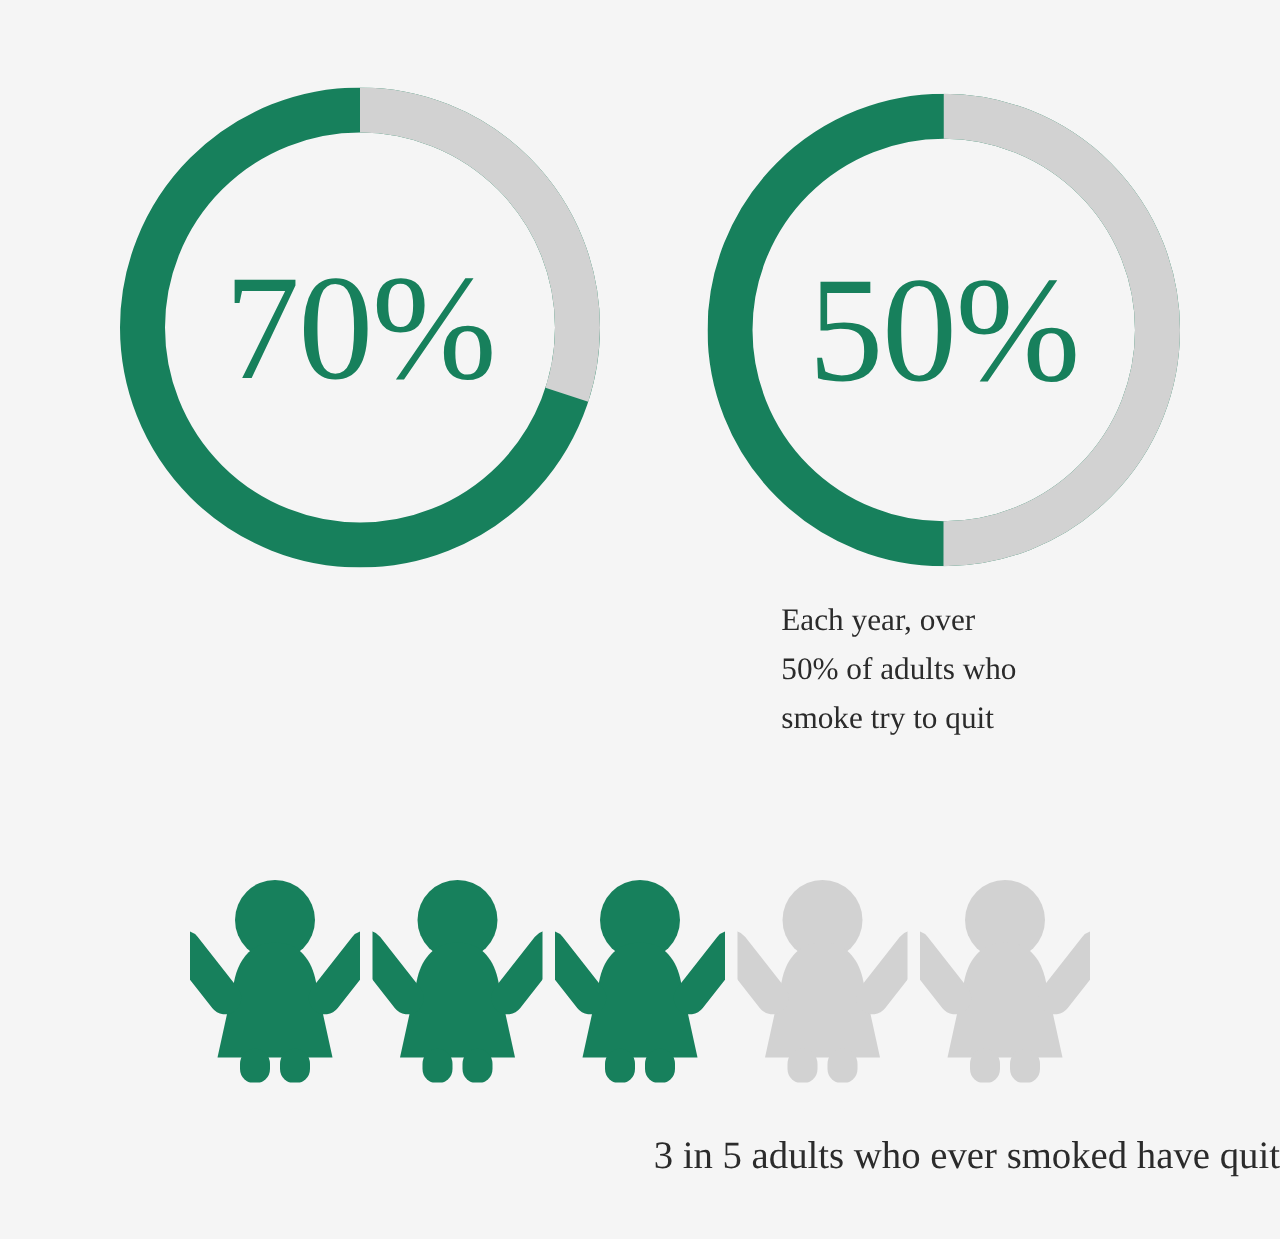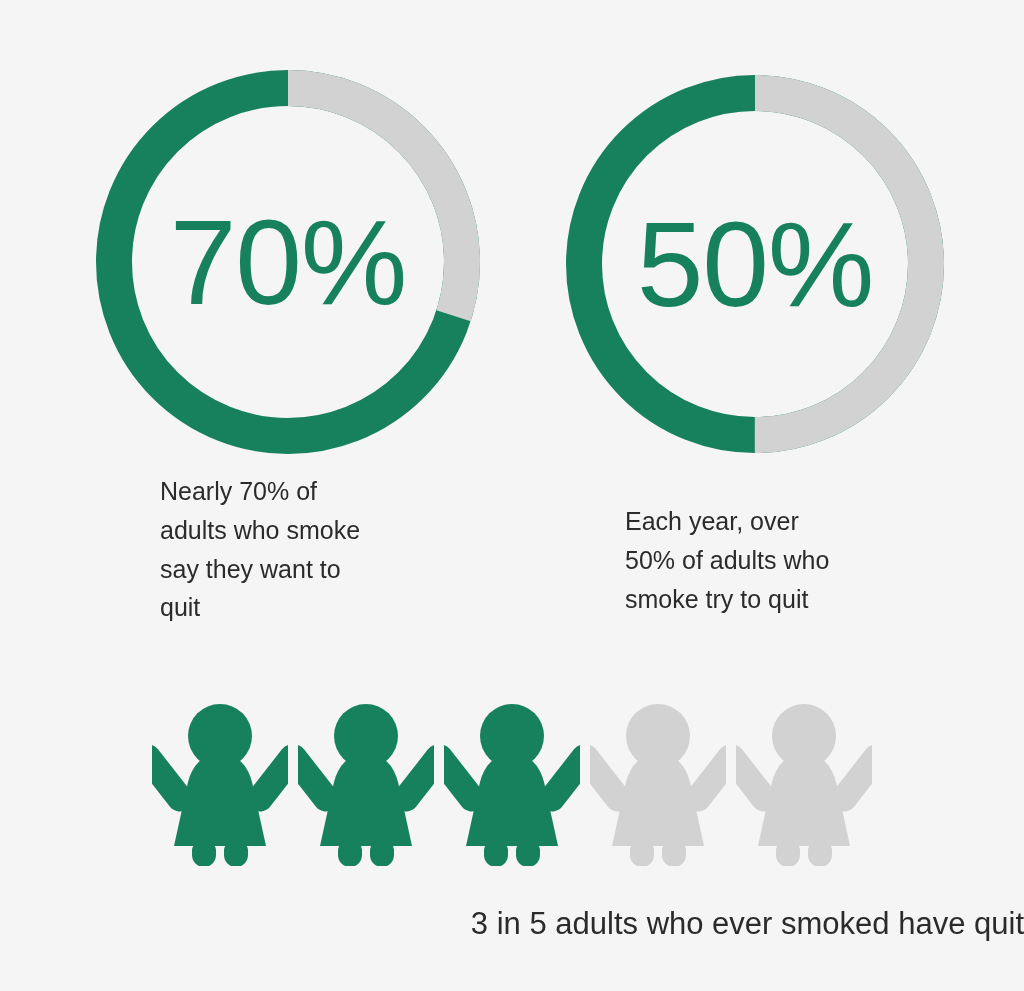--- a/index.html
+++ b/index.html
@@ -13,20 +13,21 @@
     font-family: "Liberation Sans", sans-serif;
     color: #222222;
     overflow: hidden;
     position: relative;
   }
 
   #infographic {
     position: relative;
     width: 1024px;
     height: 991px;
+    font-family: Liberation Serif, serif;
   }
 
   
   .donut-block {
     position: absolute;
   }
   .donut-wrap {
     position: relative;
   }
   .donut-svg {
@@ -92,38 +93,34 @@
       <svg class="donut-svg" width="384" height="384" viewBox="0 0 384 384">
 
         <circle cx="192" cy="192" r="174" fill="none" stroke="#17805c" stroke-width="36"></circle>
 
         <circle cx="192" cy="192" r="174" fill="none" stroke="#d2d2d2" stroke-width="36" stroke-dasharray="327.9 765.1" transform="rotate(-90 192 192)"></circle>
       </svg>
       <div class="donut-value" style="font-size:120px; color:#17805c;">70%</div>
     </div>
   </div>
 
-  <div class="caption" style="left:160px; top:472px; width:260px;">Nearly 70% of
-adults who smoke
-say they want to
-quit</div>
 
   <div class="donut-block" style="left:566px; top:75px;">
     <div class="donut-wrap" style="width:378px; height:378px;">
       <svg class="donut-svg" width="378" height="378" viewBox="0 0 378 378">
 
         <circle cx="189" cy="189" r="171" fill="none" stroke="#17805c" stroke-width="36"></circle>
 
         <circle cx="189" cy="189" r="171" fill="none" stroke="#d2d2d2" stroke-width="36" stroke-dasharray="537.2 537.2" transform="rotate(-90 189 189)"></circle>
       </svg>
       <div class="donut-value" style="font-size:120px; color:#17805c;">50%</div>
     </div>
   </div>
 
-  <div class="caption" style="left:625px; top:478px; width:265px;margin-top:24px;">Each year, over
+  <div class="caption" style="left:625px; top:478px; width:265px;">Each year, over
 50% of adults who
 smoke try to quit</div>
 
   <div class="people-row">
 
     <svg class="person" width="136" height="170" viewBox="0 0 136 170">
       <g fill="#17805c">
         <circle cx="68" cy="40" r="32"></circle>
         <path d="M68 58 C 50 58, 40 70, 36 86 L 22 150 L 114 150 L 100 86 C 96 70, 86 58, 68 58 Z"></path>
         <rect x="-1" y="43" width="26" height="78" rx="13" transform="rotate(-38 12 82)"></rect>

